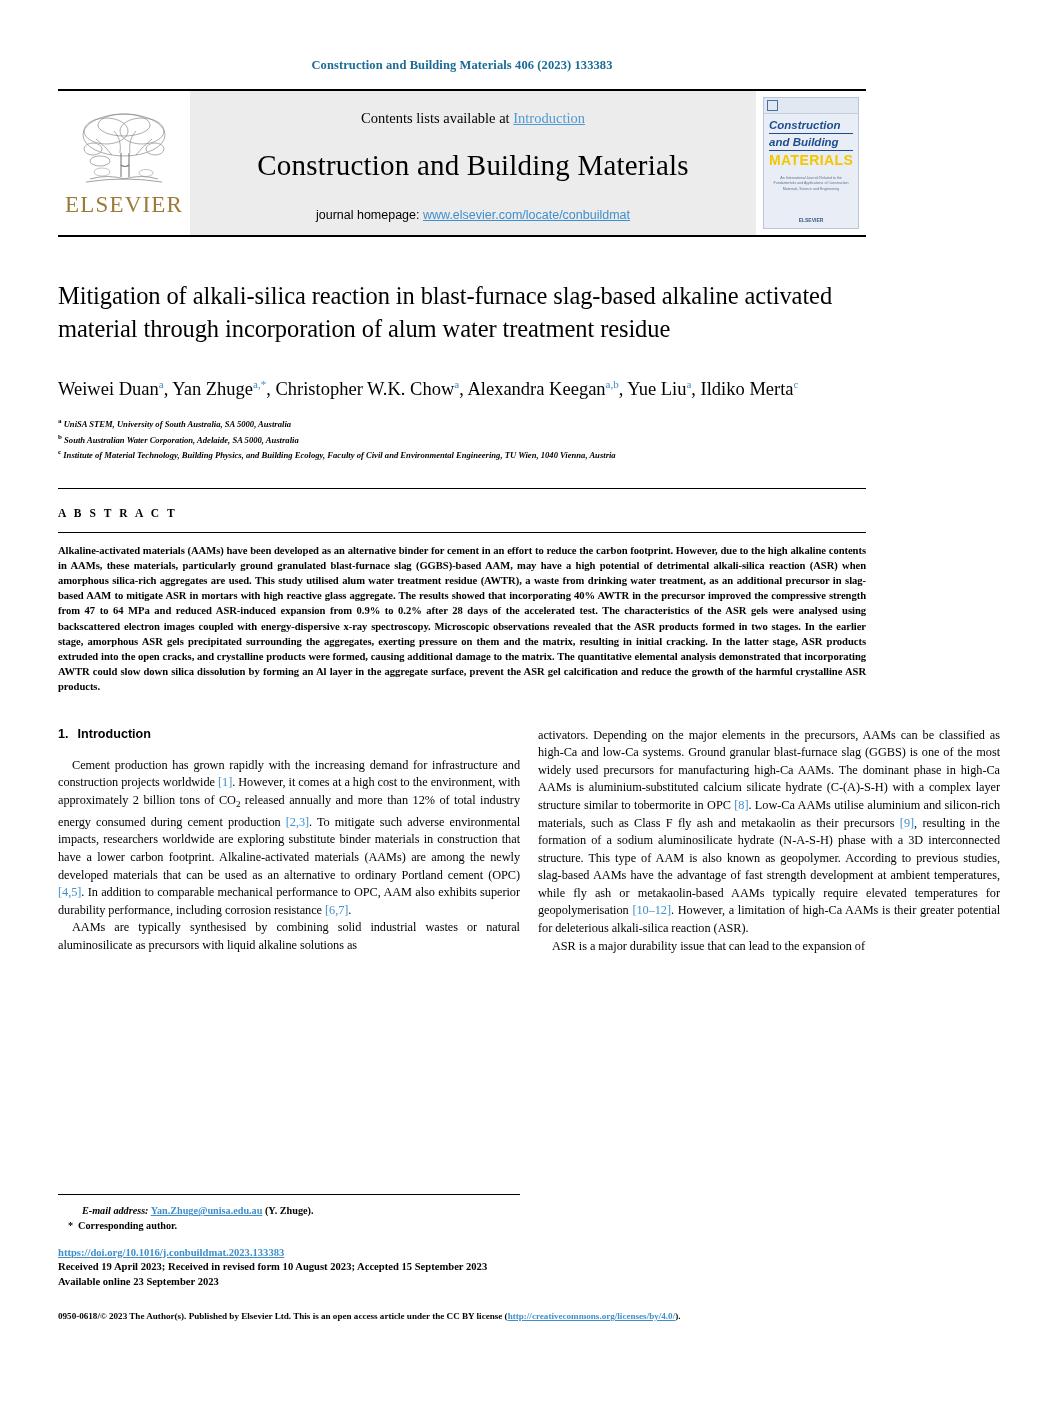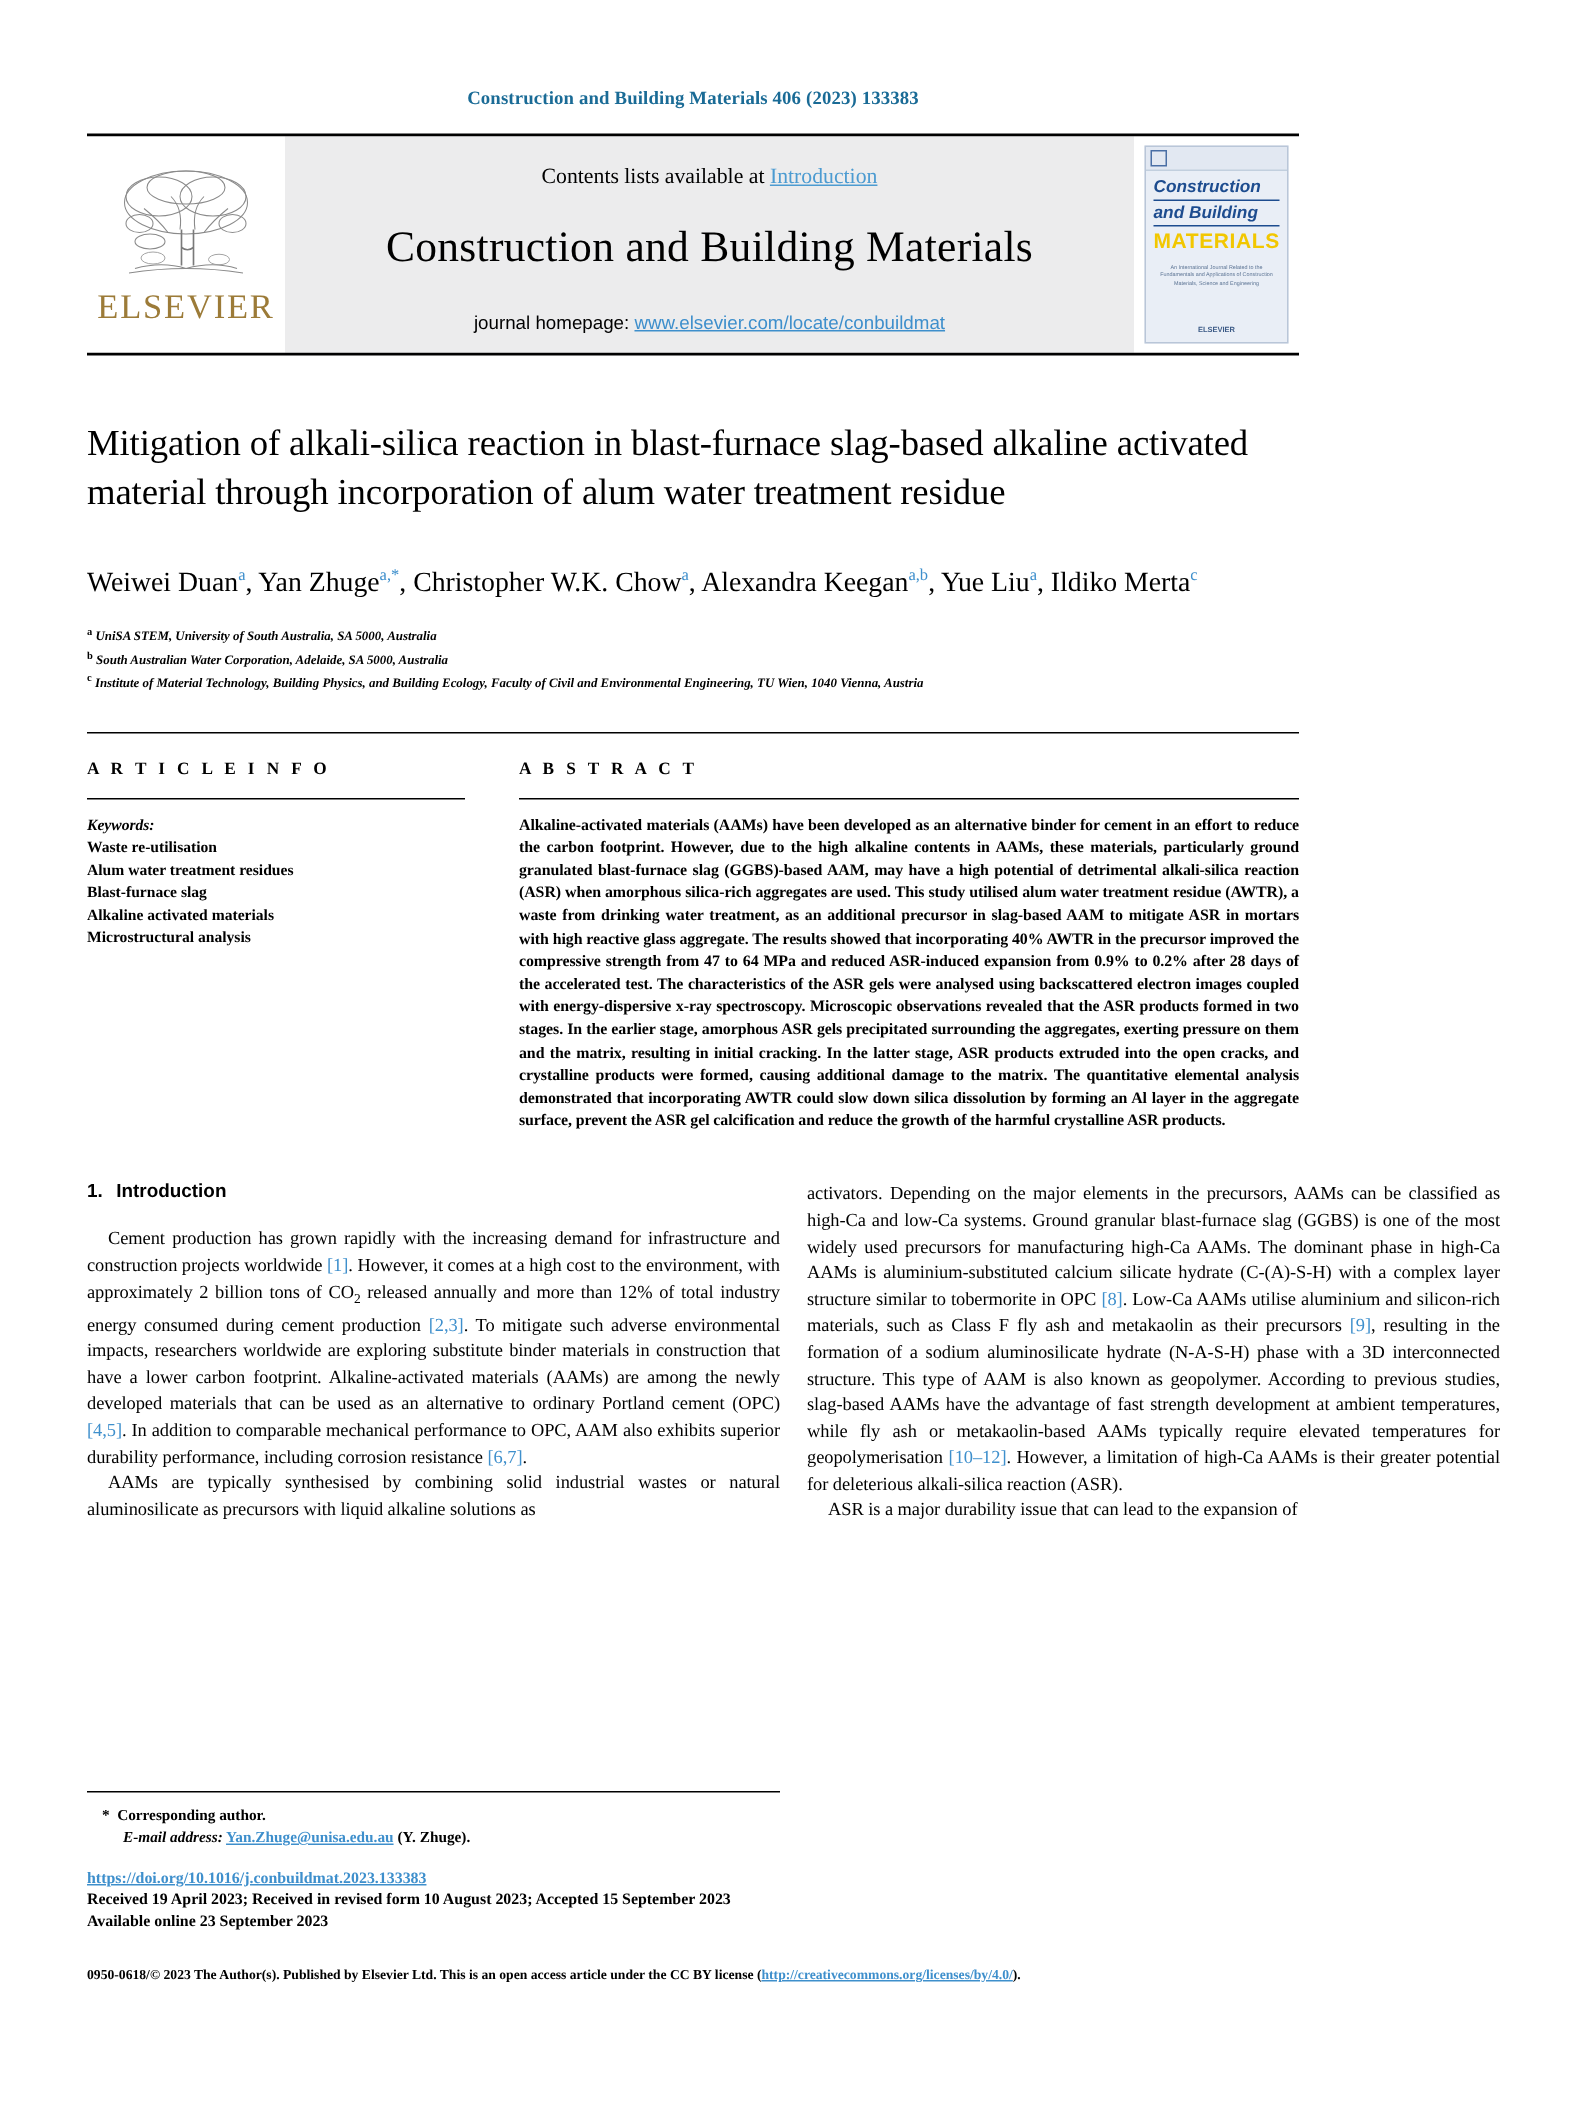--- a/index.html
+++ b/index.html
@@ -320,30 +320,20 @@
 
     <div class="affiliations">
       <div><sup>a</sup> <span>UniSA STEM, University of South Australia, SA 5000, Australia</span></div>
       <div><sup>b</sup> <span>South Australian Water Corporation, Adelaide, SA 5000, Australia</span></div>
       <div><sup>c</sup> <span>Institute of Material Technology, Building Physics, and Building Ecology, Faculty of Civil and Environmental Engineering, TU Wien, 1040 Vienna, Austria</span></div>
     </div>
   </div>
 
   <div class="info-abs-wrap">
 
-    <div class="col-info">
-      <div class="sect-head">A R T I C L E   I N F O</div>
-      <div class="sect-rule"></div>
-      <div class="kw-title">Keywords:</div>
-      <div class="kw-item">Waste re-utilisation</div>
-      <div class="kw-item">Alum water treatment residues</div>
-      <div class="kw-item">Blast-furnace slag</div>
-      <div class="kw-item">Alkaline activated materials</div>
-      <div class="kw-item">Microstructural analysis</div>
-    </div>
 
     <div class="col-abs">
       <div class="sect-head">A B S T R A C T</div>
       <div class="sect-rule"></div>
       <div class="abstract-text">Alkaline-activated materials (AAMs) have been developed as an alternative binder for cement in an effort to reduce the carbon footprint. However, due to the high alkaline contents in AAMs, these materials, particularly ground granulated blast-furnace slag (GGBS)-based AAM, may have a high potential of detrimental alkali-silica reaction (ASR) when amorphous silica-rich aggregates are used. This study utilised alum water treatment residue (AWTR), a waste from drinking water treatment, as an additional precursor in slag-based AAM to mitigate ASR in mortars with high reactive glass aggregate. The results showed that incorporating 40% AWTR in the precursor improved the compressive strength from 47 to 64 MPa and reduced ASR-induced expansion from 0.9% to 0.2% after 28 days of the accelerated test. The characteristics of the ASR gels were analysed using backscattered electron images coupled with energy-dispersive x-ray spectroscopy. Microscopic observations revealed that the ASR products formed in two stages. In the earlier stage, amorphous ASR gels precipitated surrounding the aggregates, exerting pressure on them and the matrix, resulting in initial cracking. In the latter stage, ASR products extruded into the open cracks, and crystalline products were formed, causing additional damage to the matrix. The quantitative elemental analysis demonstrated that incorporating AWTR could slow down silica dissolution by forming an Al layer in the aggregate surface, prevent the ASR gel calcification and reduce the growth of the harmful crystalline ASR products.</div>
     </div>
   </div>
 
   <div class="body-wrap">
     <div class="body-col">
@@ -355,28 +345,28 @@
     </div>
     <div class="body-col">
       <p class="body-p cont">activators. Depending on the major elements in the precursors, AAMs can be classified as high-Ca and low-Ca systems. Ground granular blast-furnace slag (GGBS) is one of the most widely used precursors for manufacturing high-Ca AAMs. The dominant phase in high-Ca AAMs is aluminium-substituted calcium silicate hydrate (C-(A)-S-H) with a complex layer structure similar to tobermorite in OPC <span class="ref">[8]</span>. Low-Ca AAMs utilise aluminium and silicon-rich materials, such as Class F fly ash and metakaolin as their precursors <span class="ref">[9]</span>, resulting in the formation of a sodium aluminosilicate hydrate (N-A-S-H) phase with a 3D interconnected structure. This type of AAM is also known as geopolymer. According to previous studies, slag-based AAMs have the advantage of fast strength development at ambient temperatures, while fly ash or metakaolin-based AAMs typically require elevated temperatures for geopolymerisation <span class="ref">[10–12]</span>. However, a limitation of high-Ca AAMs is their greater potential for deleterious alkali-silica reaction (ASR).</p>
       <p class="body-p">ASR is a major durability issue that can lead to the expansion of</p>
     </div>
   </div>
 
   <div class="footer">
     <div class="foot-rule"></div>
     <div class="foot-corr">
-      <div>
-        <span class="star">*</span><span>Corresponding author.</span>
-      </div>
       <div style="padding-left:14px;">
         <span class="em-lbl">E-mail address:</span>
         <a href="#" class="email">Yan.Zhuge@unisa.edu.au</a>
         <span>(Y. Zhuge).</span>
       </div>
+      <div>
+        <span class="star">*</span><span>Corresponding author.</span>
+      </div>
     </div>
 
     <div class="foot-meta">
       <div><a href="#" class="doi">https://doi.org/10.1016/j.conbuildmat.2023.133383</a></div>
       <div>Received 19 April 2023; Received in revised form 10 August 2023; Accepted 15 September 2023</div>
       <div>Available online 23 September 2023</div>
     </div>
 
     <div class="foot-license">
       <span>0950-0618/© 2023 The Author(s). Published by Elsevier Ltd. This is an open access article under the CC BY license (</span><a href="#" class="lnk">http://creativecommons.org/licenses/by/4.0/</a><span>).</span>

